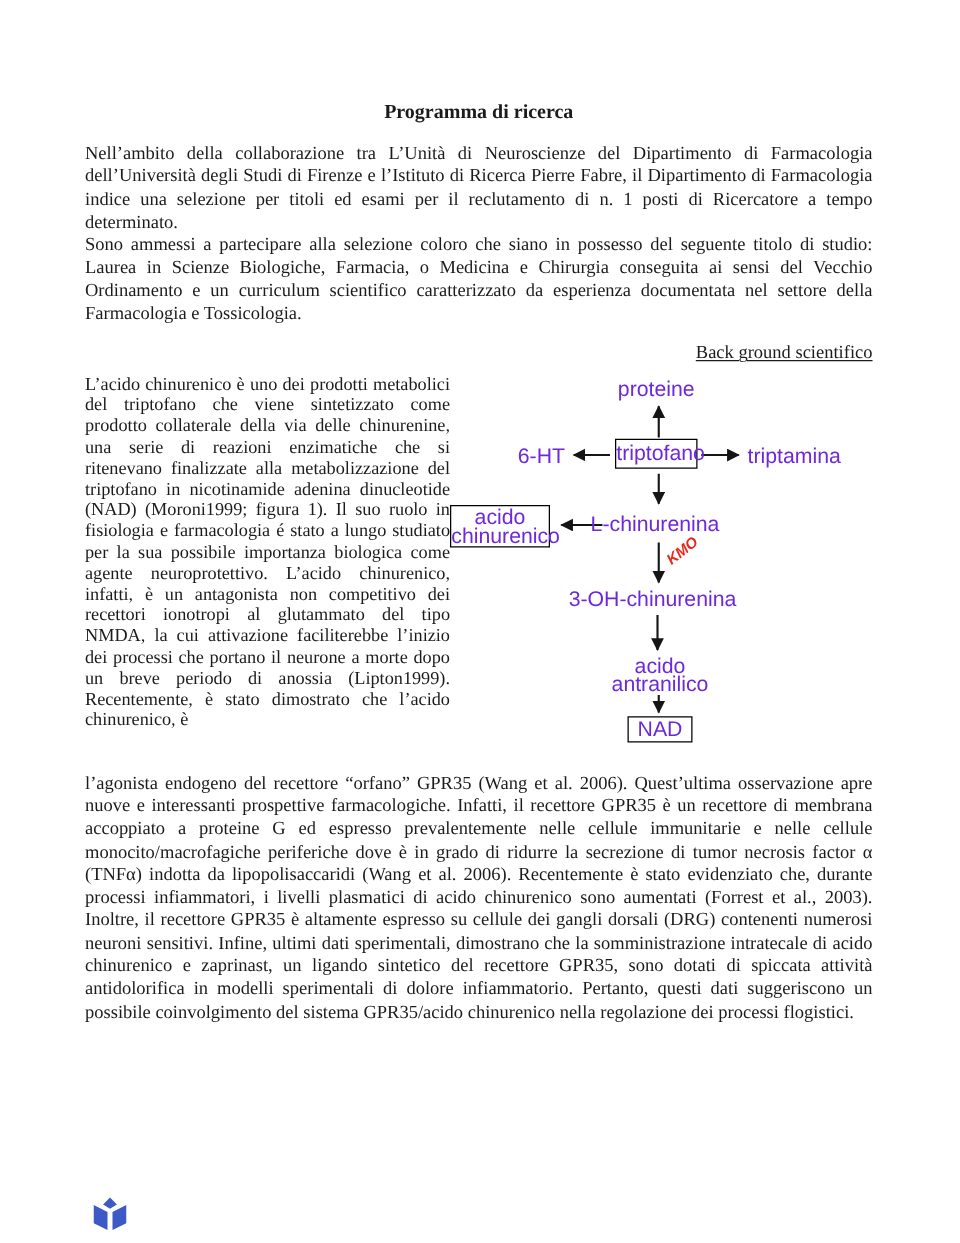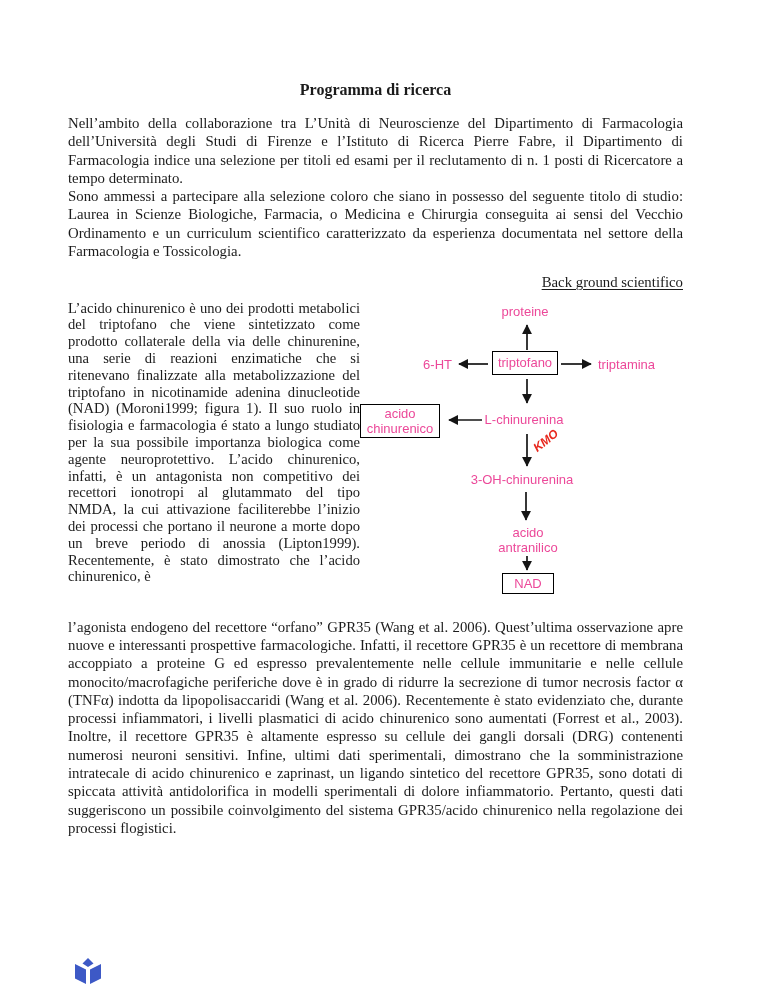--- a/index.html
+++ b/index.html
@@ -4,21 +4,21 @@
 <style>
   html,body{margin:0;padding:0;background:#ffffff;}
   .page{
     position:relative;
     width:768px;height:994px;
     background:#ffffff;
     font-family:"Liberation Serif","DejaVu Serif",serif;
     color:#1b1b1b;
     overflow:hidden;
   }
-  .content{position:absolute;left:68px;right:85px;top:80px;}
+  .content{position:absolute;left:68px;right:70px;top:80px;}
   h1.title{
     font-size:16px;line-height:19px;font-weight:bold;
     text-align:center;margin:0 0 15px 0;
   }
   p{margin:0;}
   .body{font-size:14.8px;line-height:18.3px;}
   .just{text-align:justify;text-justify:inter-word;}
   .u{text-decoration:underline;text-underline-offset:2px;}
   .heading-sel{
     font-size:14.8px;line-height:18.3px;font-weight:bold;
@@ -30,22 +30,22 @@
   .col-text{
     width:292px;flex:0 0 292px;
     font-size:14.6px;line-height:16.8px;
     text-align:justify;text-justify:inter-word;
   }
   .diagram{
     position:relative;flex:1;height:318px;
     font-family:"Liberation Sans","DejaVu Sans",sans-serif;
   }
   .dnode{
-    position:absolute;font-size:13px;line-height:15px;
-    color:#ec4899;white-space:nowrap;
+    position:absolute;font-size:17px;line-height:15px;
+    color:#6d28d9;white-space:nowrap;
   }
   .dcenter{transform:translateX(-50%);}
   .dright{transform:translateX(-100%);}
   .dbox{
     border:1px solid #000000;text-align:center;
     white-space:normal;
   }
   .box-triptofano{left:132px;top:51px;width:64px;height:22px;line-height:22px;}
   .box-acido{left:0;top:104px;width:78px;height:31px;padding-top:1px;}
   .box-nad{left:142px;top:273px;width:50px;height:19px;line-height:19px;}

